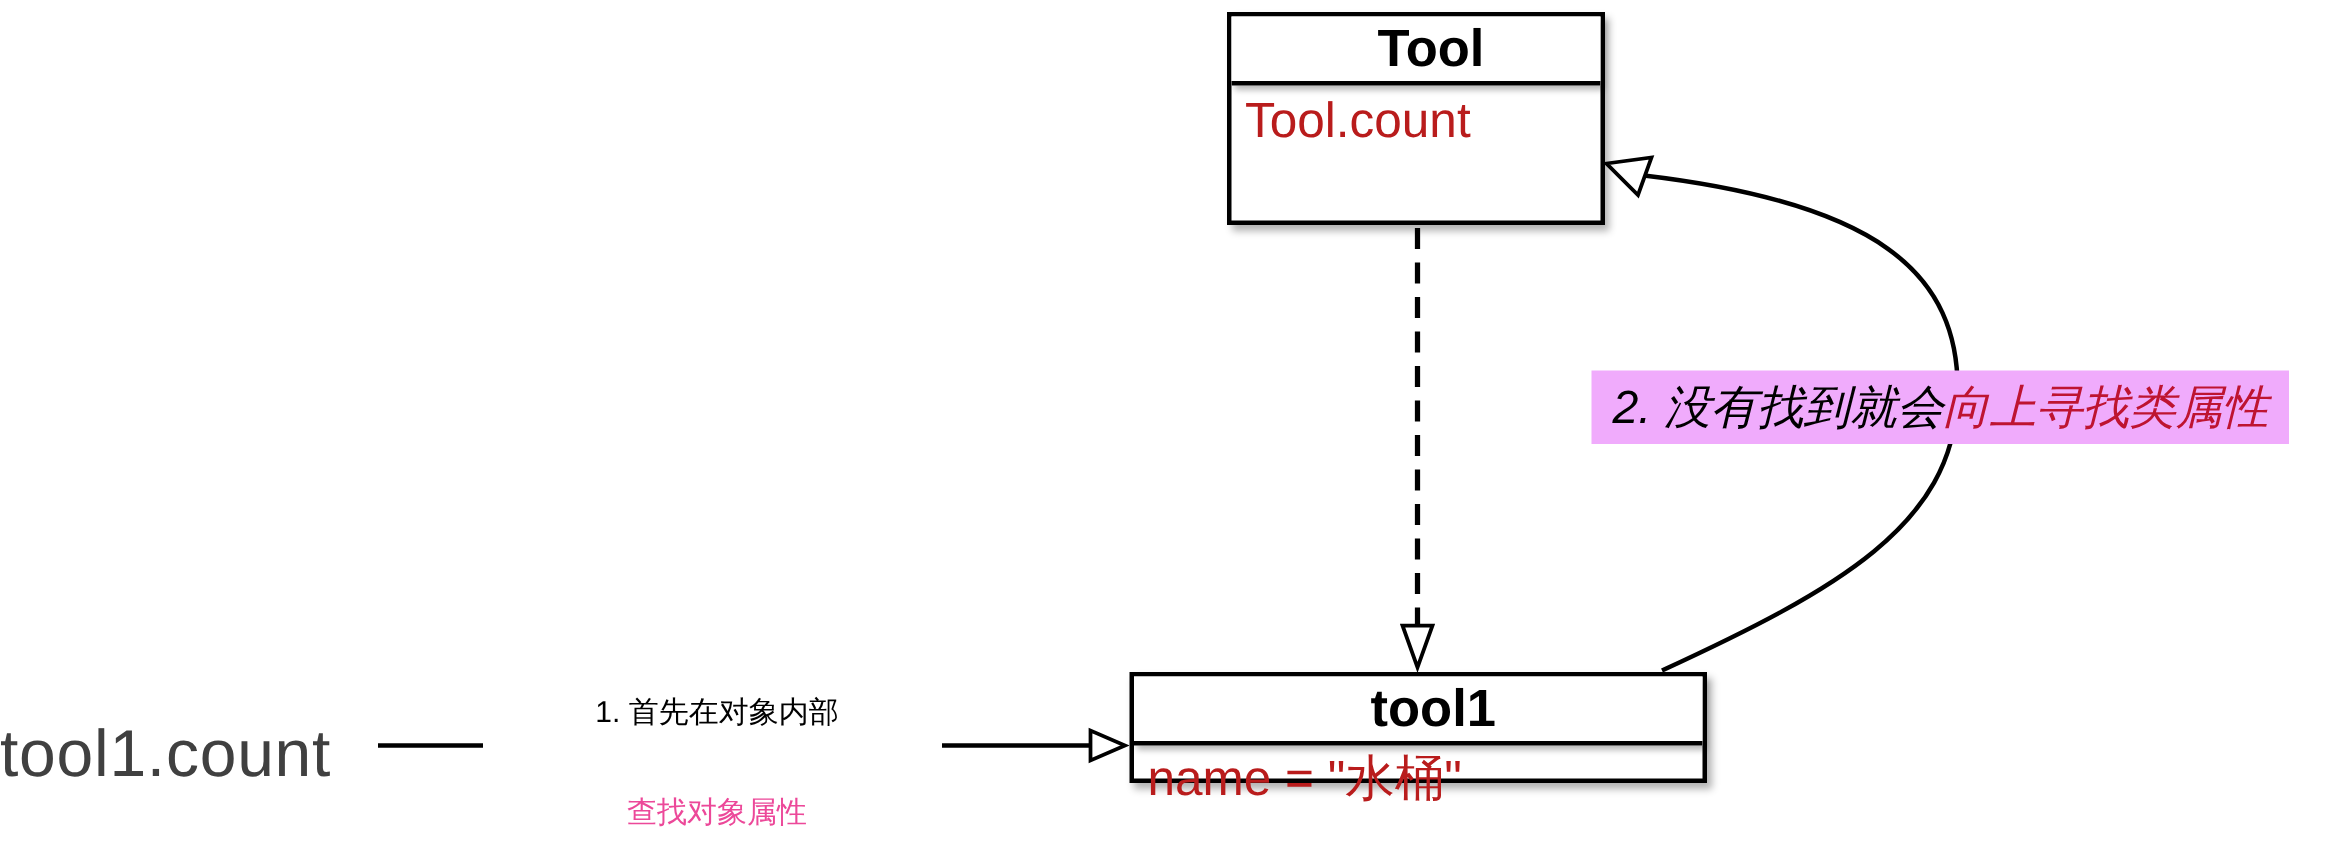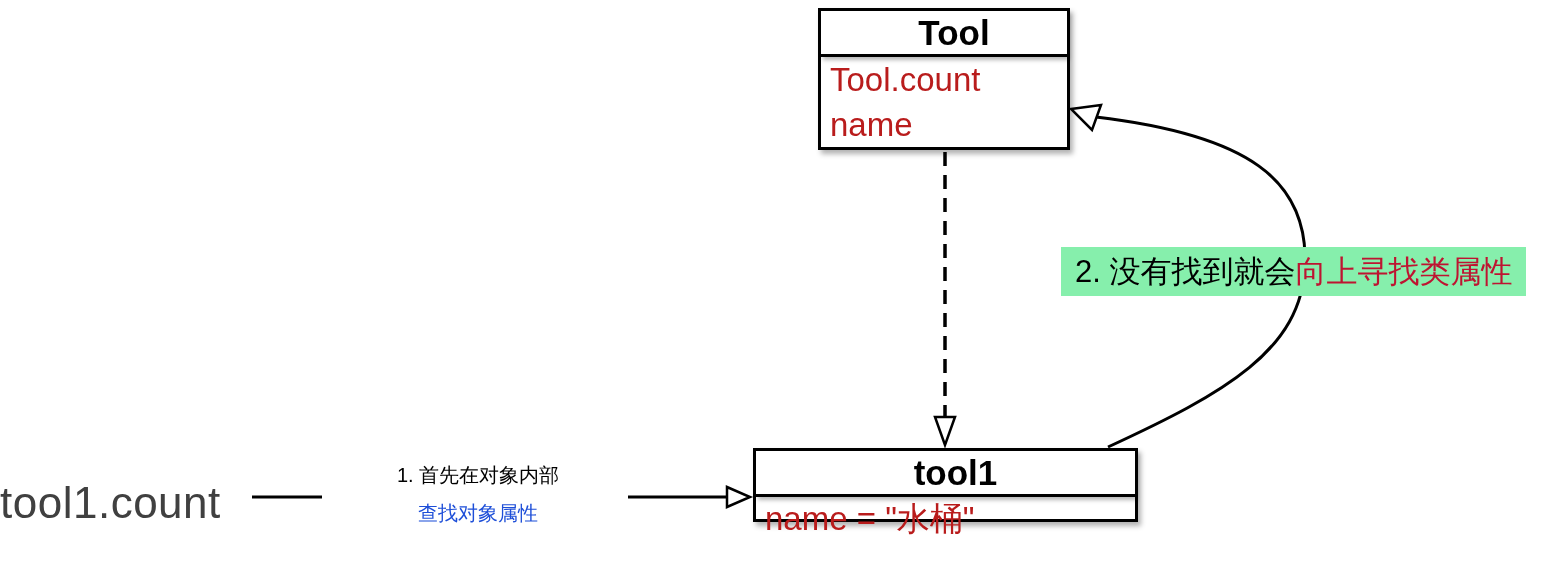--- a/index.html
+++ b/index.html
@@ -65,28 +65,29 @@
     letter-spacing: 0.5px;
   }
   #step1-annotation {
     left: 330px; top: 456px;
     width: 296px;
     text-align: center;
     font-size: 20px;
     line-height: 38px;
     color: #000000;
   }
-  #step1-annotation .hl { color: #1d4ed8; }
+  #step1-annotation .hl { color: #ec4899; margin-top: 29px; }
   #step2-annotation {
     left: 1061px; top: 247px;
     font-size: 31px;
     line-height: 31px;
     padding: 9px 14px;
-    background: #86efac;
+    background: #f0abfc;
     color: #000000;
+    font-style: italic;
   }
   #step2-annotation .hl { color: #be1431; }
 </style>
 </head>
 <body>
 
 <div id="stage">
 
   <svg id="connector-layer" viewBox="0 0 1559 563" xmlns="http://www.w3.org/2000/svg">
 
@@ -98,21 +99,20 @@
     <line x1="628" y1="497" x2="728" y2="497" stroke="#000000" stroke-width="3"></line>
     <polygon points="727,487 727,507 750,497" fill="#ffffff" stroke="#000000" stroke-width="2.5" stroke-linejoin="miter"></polygon>
 
     <path d="M 1108 447 C 1225 393, 1302 350, 1305 265 C 1308 180, 1248 135, 1096 117" fill="none" stroke="#000000" stroke-width="3"></path>
     <polygon points="1071,109 1101,105 1092,130" fill="#ffffff" stroke="#000000" stroke-width="2.5" stroke-linejoin="miter"></polygon>
   </svg>
 
   <div id="class-box" class="uml-box">
     <div class="box-header">Tool</div>
     <div class="box-row">Tool.count</div>
-    <div class="box-row">name</div>
   </div>
 
   <div id="instance-box" class="uml-box">
     <div class="box-header">tool1</div>
     <div class="box-row">name = "水桶"</div>
   </div>
 
   <div id="expression-label" class="note">tool1.count</div>
 
   <div id="step1-annotation" class="note">

